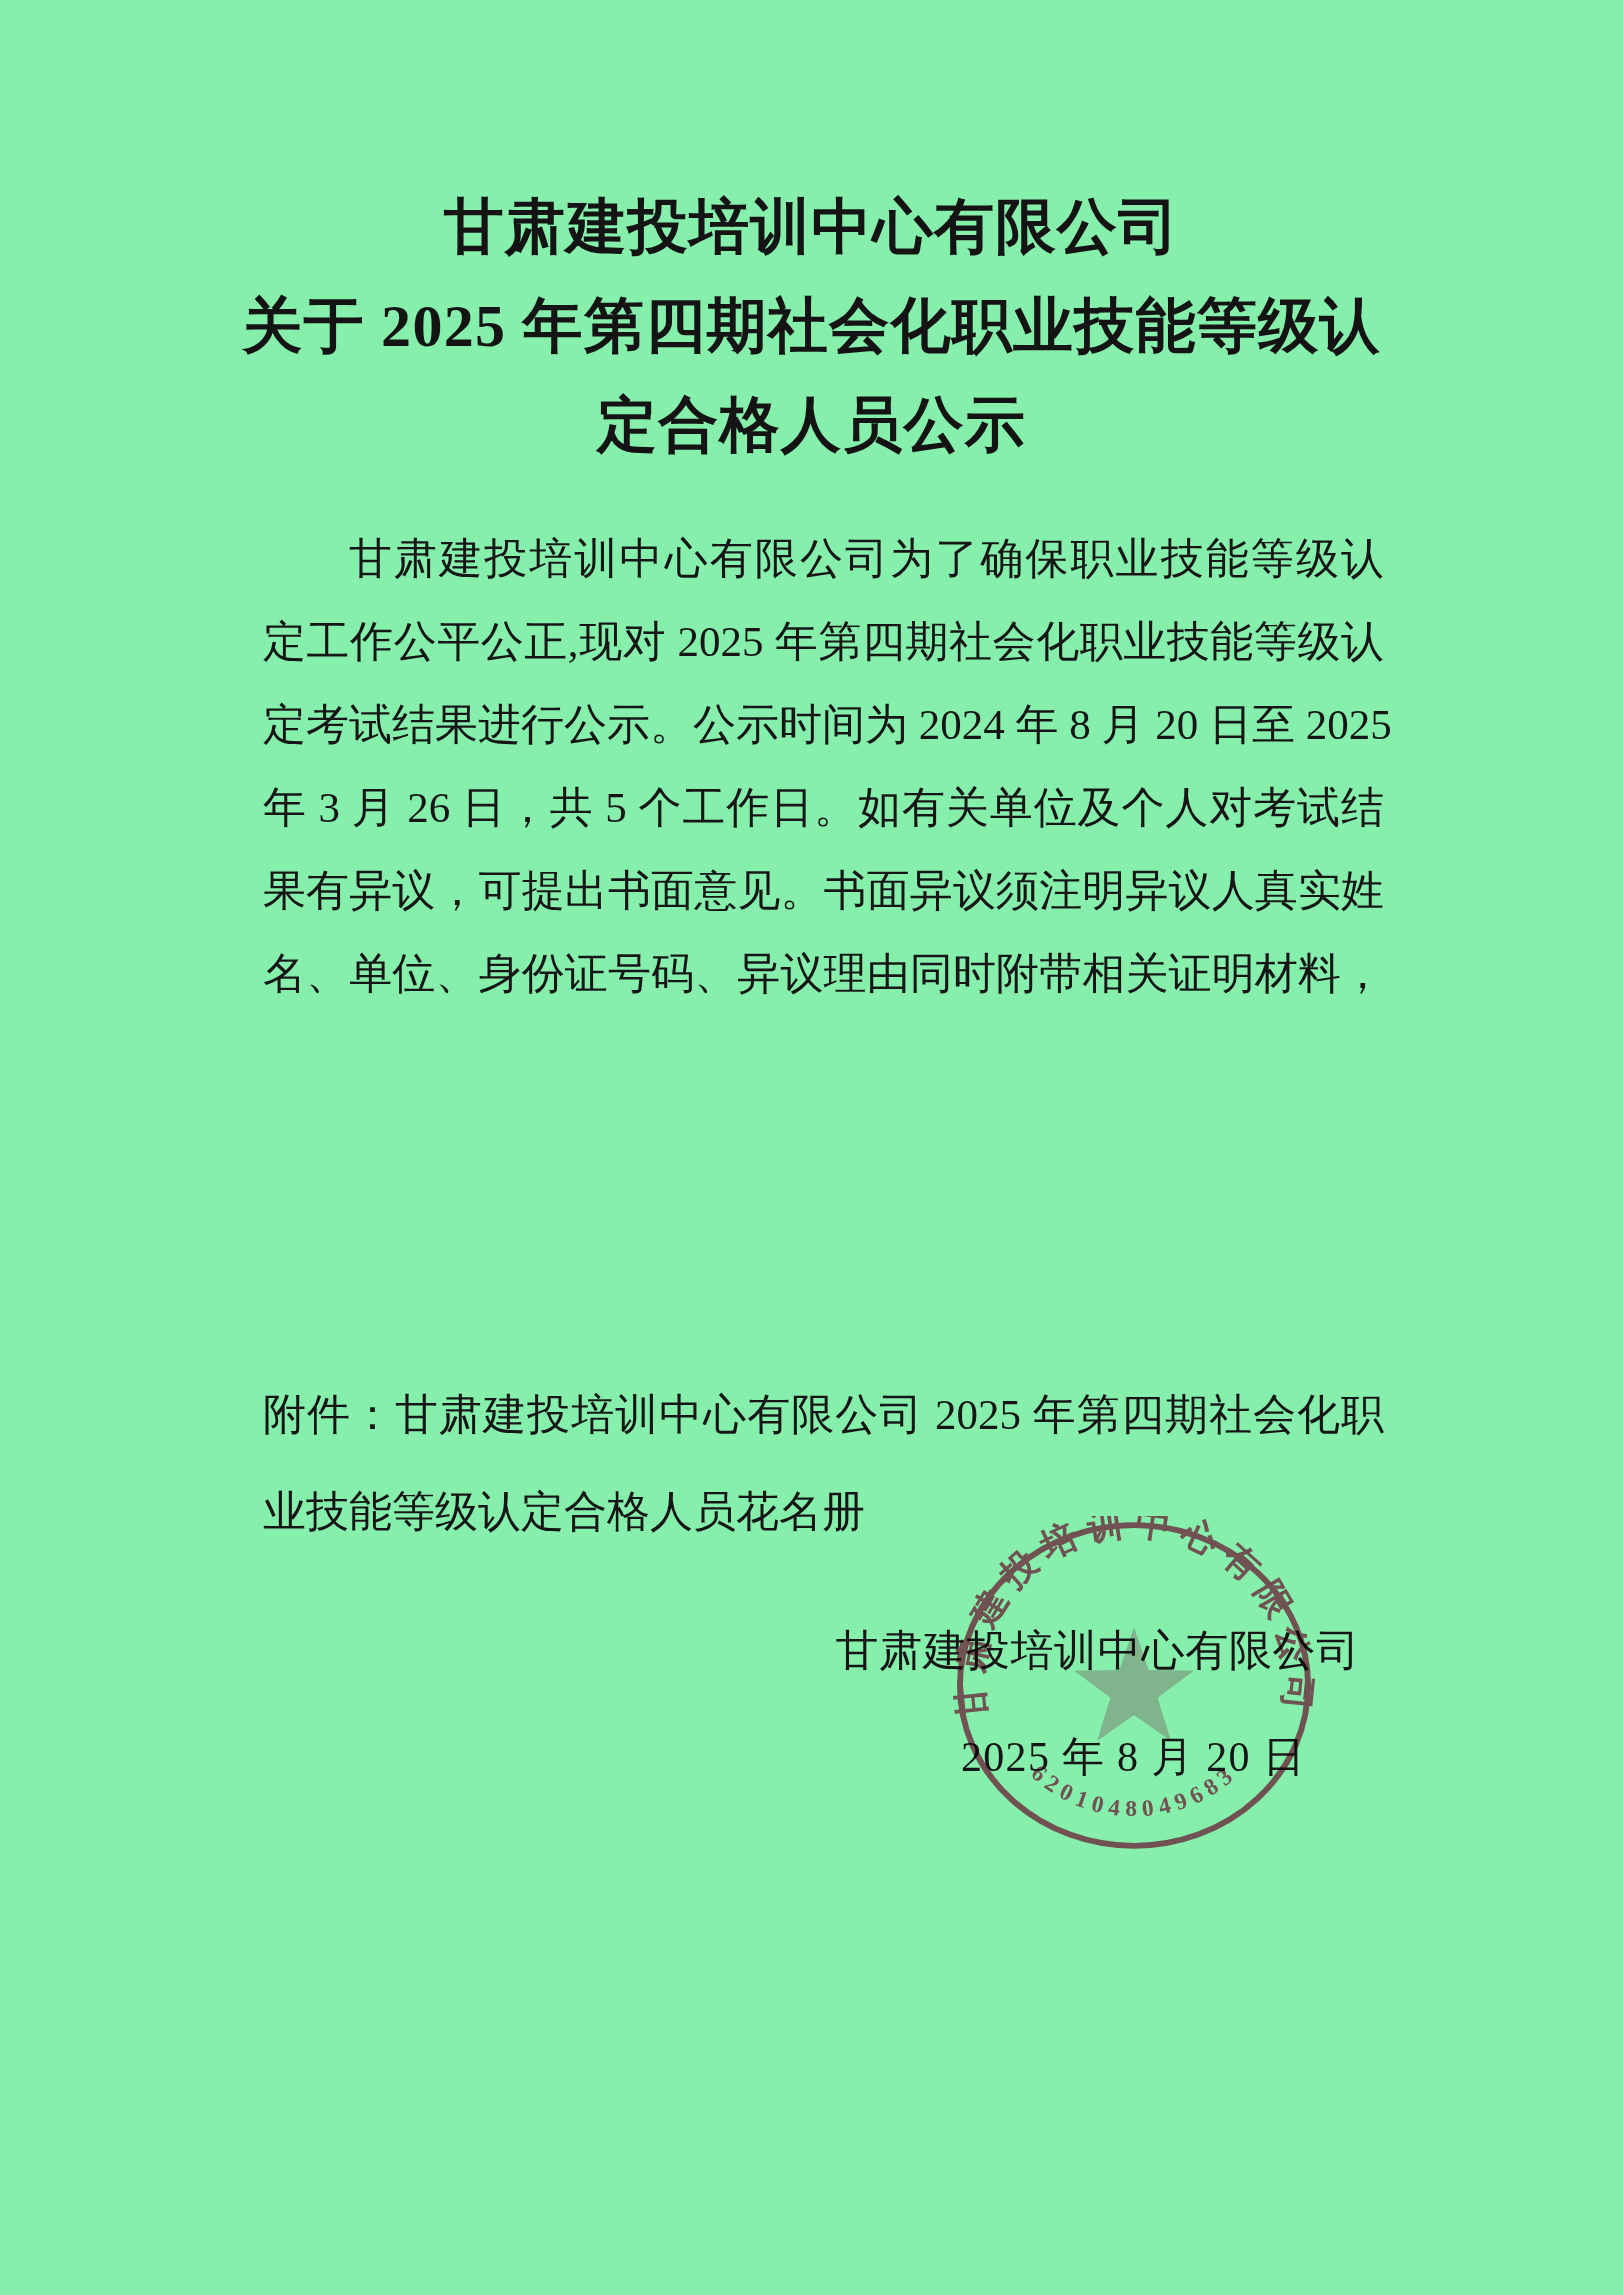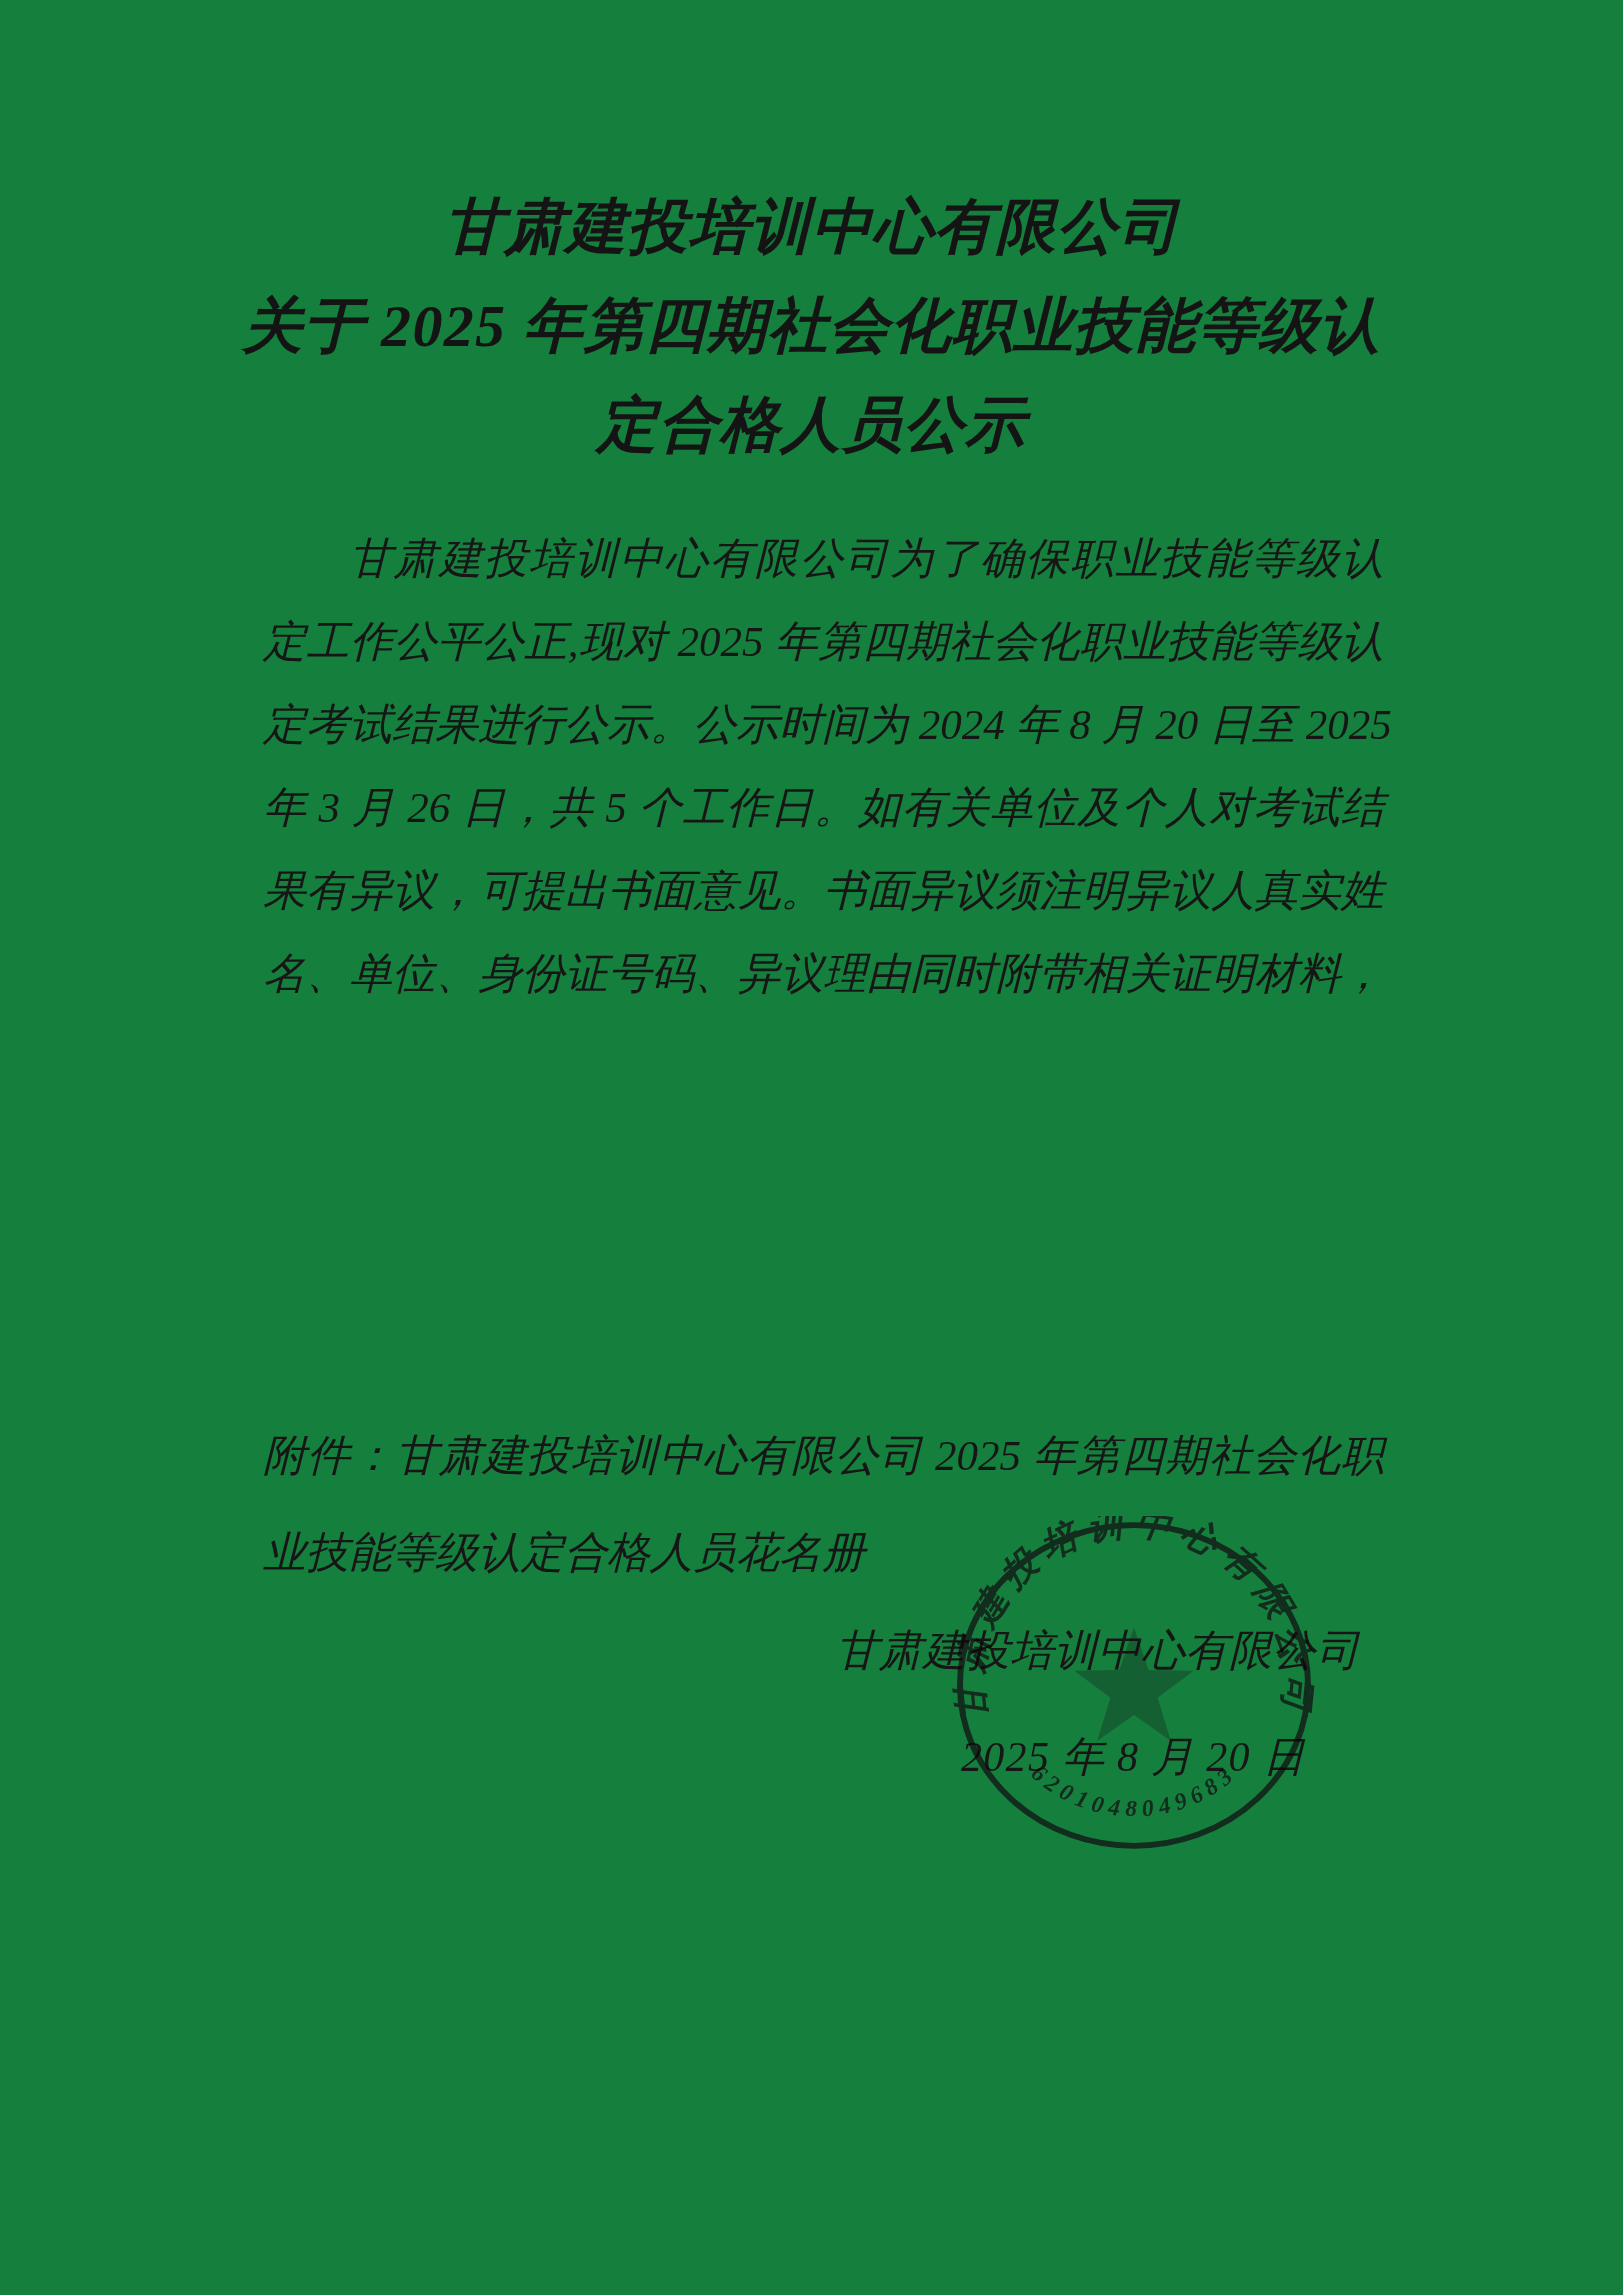--- a/index.html
+++ b/index.html
@@ -4,25 +4,24 @@
 <style>
   html, body {
     margin: 0;
     padding: 0;
     background: #ffffff;
   }
   .page {
     position: relative;
     width: 1623px;
     height: 2295px;
-    background: #15803d;
+    background: #86efac;
     font-family: "Liberation Serif", serif;
     color: #161616;
     overflow: hidden;
-    font-style: italic;
   }
   .heading {
     position: absolute;
     top: 178px;
     left: 0;
     width: 100%;
     text-align: center;
     font-size: 60px;
     font-weight: 700;
     line-height: 99px;
@@ -46,21 +45,21 @@
     text-indent: 86px;
   }
   .phone-line {
     position: absolute;
     top: 1202px;
     left: 263px;
     font-size: 43px;
   }
   .attachment {
     position: absolute;
-    top: 1407px;
+    top: 1366px;
     left: 263px;
     width: 1121px;
     font-size: 43px;
     line-height: 97px;
   }
   .attachment .just {
     text-align: justify;
     text-align-last: justify;
     white-space: nowrap;
   }

